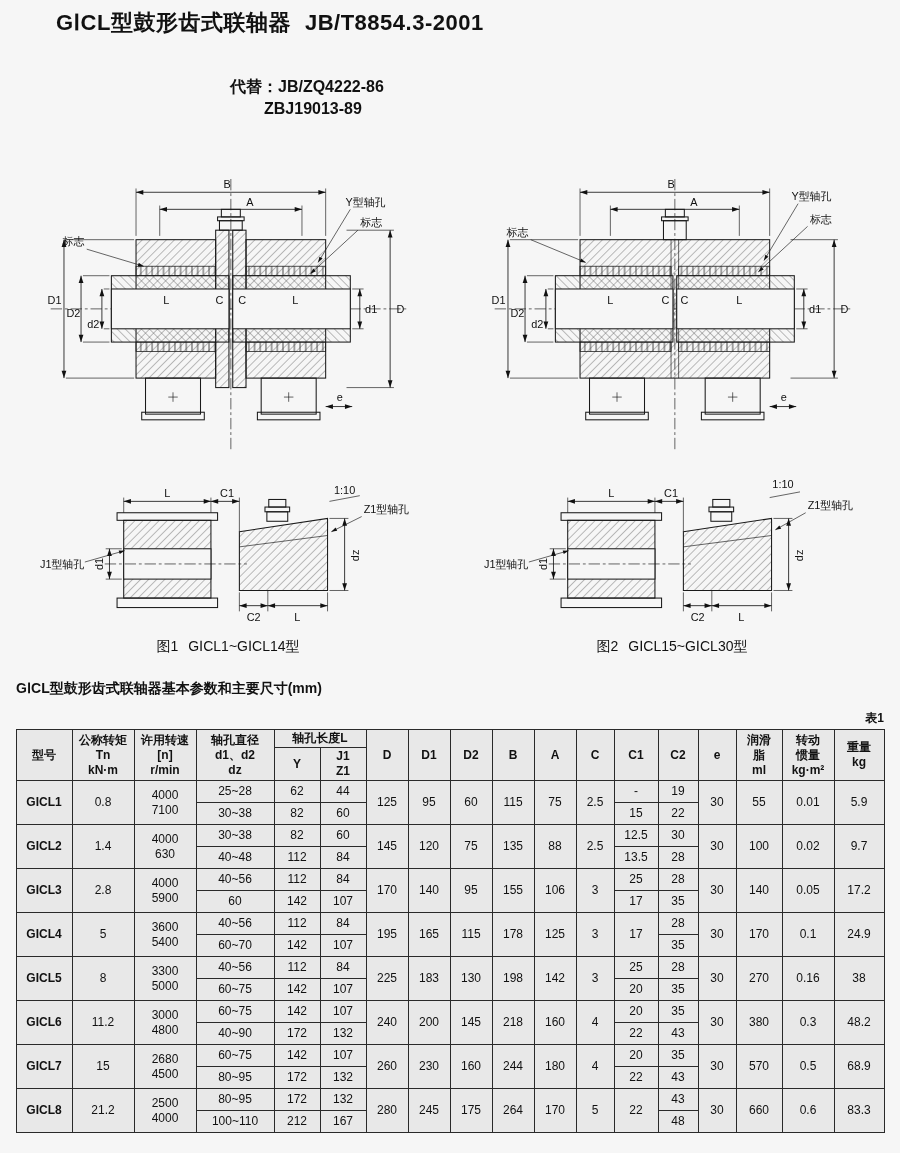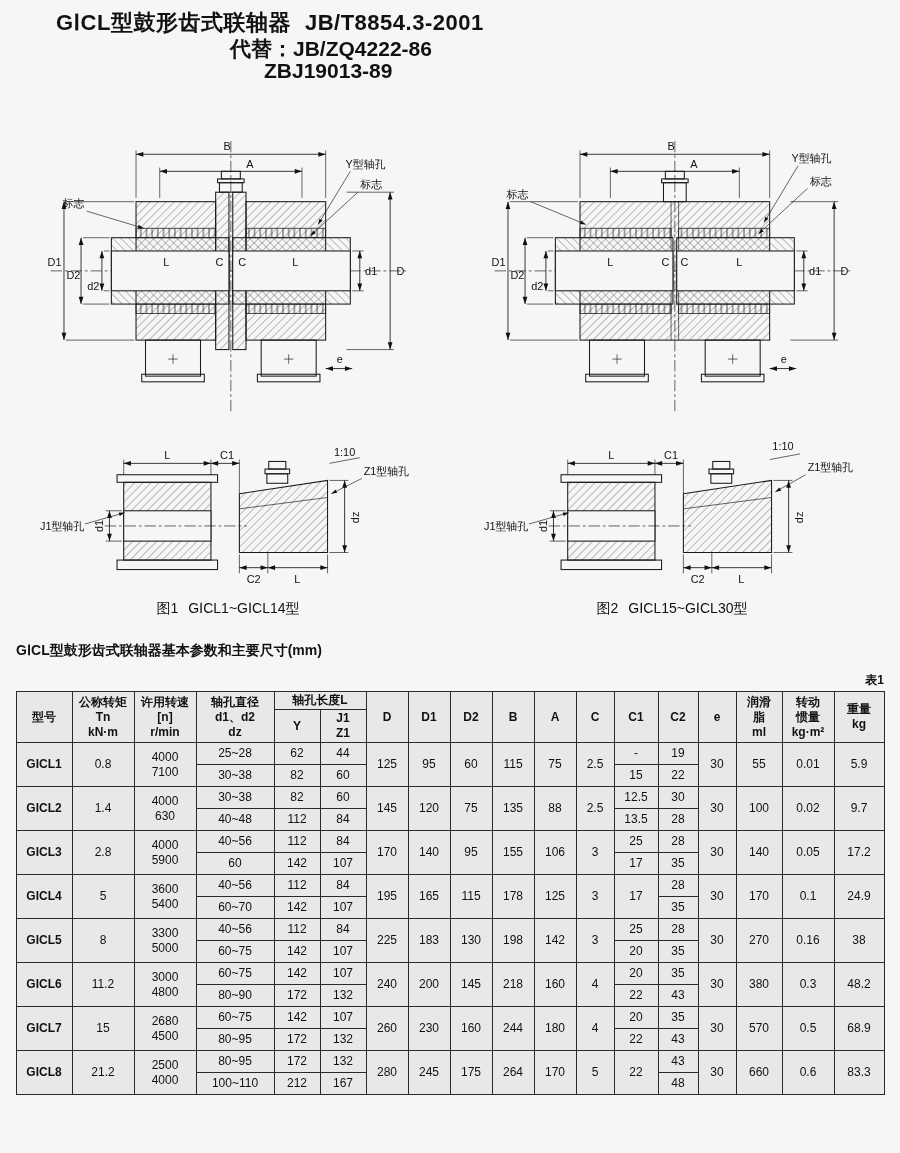--- a/index.html
+++ b/index.html
@@ -2,21 +2,21 @@
 <html><head>
 <meta charset="utf-8">
 <style>
   * { margin:0; padding:0; box-sizing:border-box; }
   body { font-family:"Liberation Sans", sans-serif; background:#f6f6f6; color:#111; }
   .page { width:900px; height:1153px; background:#f6f6f6; overflow:hidden; position:relative; }
 
   .doc-header { padding:8px 0 0 12px; }
   .doc-title { font-size:22px; font-weight:bold; letter-spacing:0.5px;margin-left:44px; }
   .doc-title .std { margin-left:14px; }
-  .replace-block { margin-left:218px; font-size:21px; font-weight:bold; line-height:22px; }
+  .replace-block { margin-left:218px; font-size:16px; font-weight:bold; line-height:22px;margin-top:38px; }
   .replace-block .line2 { margin-left:34px; }
 
   .figures { display:flex; justify-content:space-between; padding:4px 8px 0 8px; }
   figure { width:440px; text-align:center; }
   .fig-svg { width:420px; height:512px; display:block; margin:0 auto; }
   figcaption { font-size:14px; margin-top:2px; }
   figcaption .fig-no { font-weight:normal; margin-right:10px; }
   figcaption .fig-type { font-weight:normal; }
 
   svg text { font-family:"Liberation Sans", sans-serif; font-size:11.5px; fill:#111; }
@@ -597,21 +597,21 @@
           <td rowspan="2">160</td>
           <td rowspan="2">4</td>
           <td>20</td>
           <td>35</td>
           <td rowspan="2">30</td>
           <td rowspan="2">380</td>
           <td rowspan="2">0.3</td>
           <td rowspan="2">48.2</td>
         </tr>
         <tr>
-          <td>80~90</td>
+          <td>40~90</td>
           <td>172</td>
           <td>132</td>
           <td>22</td>
           <td>43</td>
         </tr>
         <tr>
           <td rowspan="2" class="model">GICL7</td>
           <td rowspan="2">15</td>
           <td rowspan="2" class="pre">2680
 4500</td>

